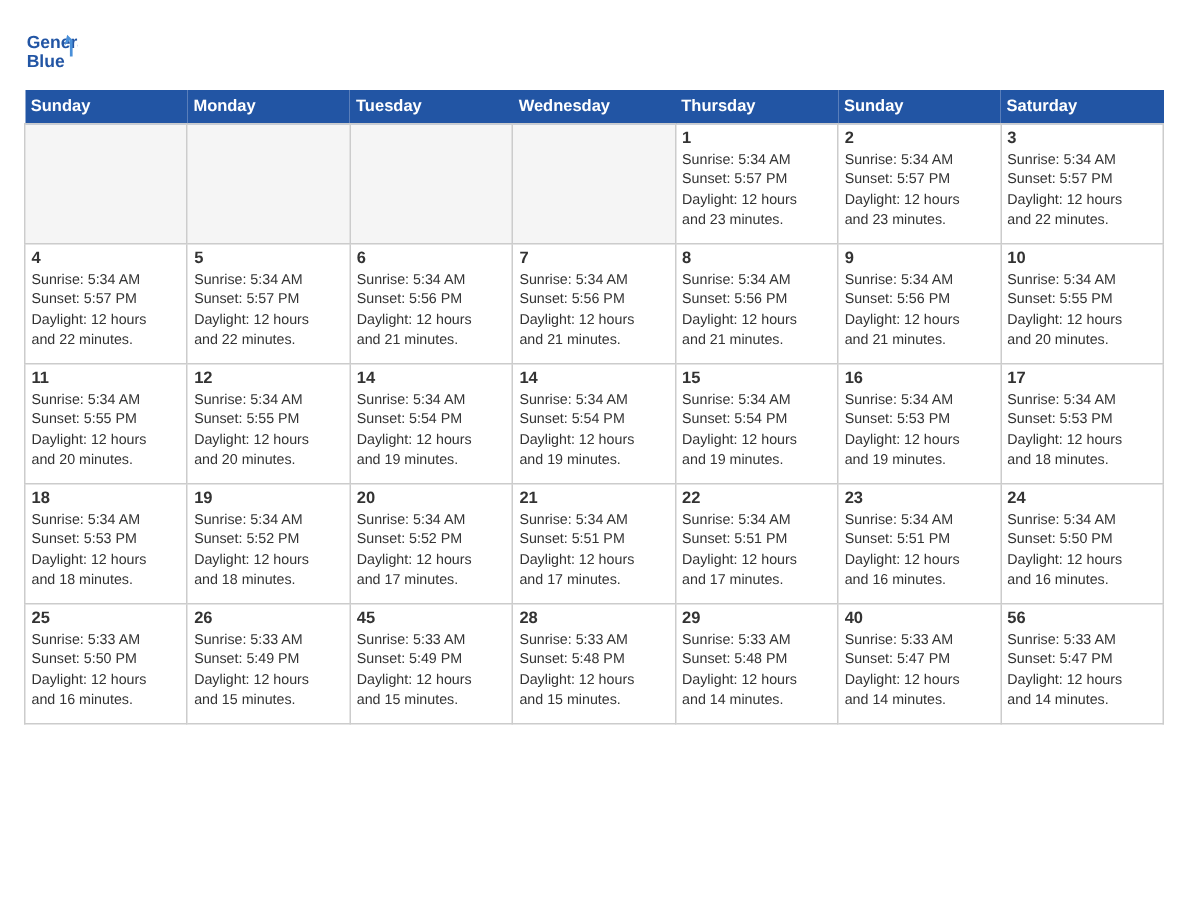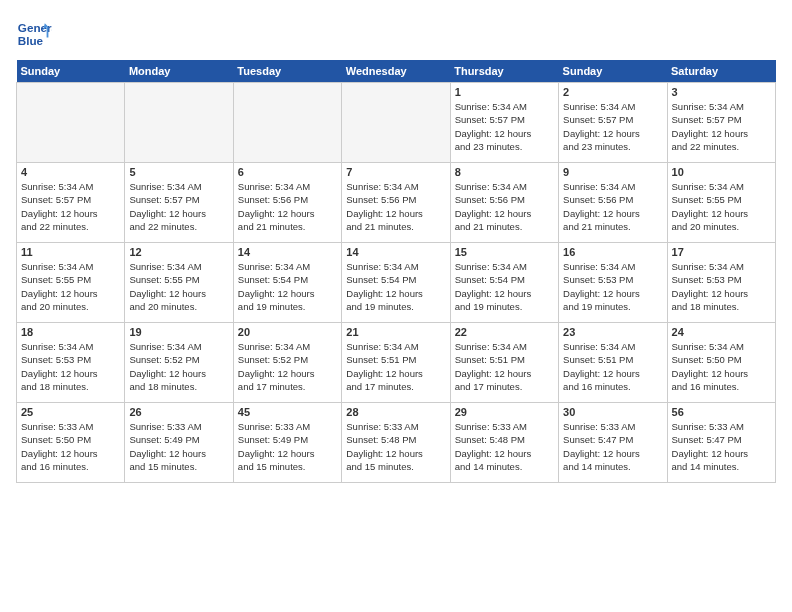--- a/index.html
+++ b/index.html
@@ -313,21 +313,21 @@
 and 15 minutes.</div>
         </td>
         <td>
           <div class="day-num">29</div>
           <div class="day-info" style="white-space: pre-line;">Sunrise: 5:33 AM
 Sunset: 5:48 PM
 Daylight: 12 hours
 and 14 minutes.</div>
         </td>
         <td>
-          <div class="day-num">30</div>
+          <div class="day-num">40</div>
           <div class="day-info" style="white-space: pre-line;">Sunrise: 5:33 AM
 Sunset: 5:47 PM
 Daylight: 12 hours
 and 14 minutes.</div>
         </td>
         <td>
           <div class="day-num">56</div>
           <div class="day-info" style="white-space: pre-line;">Sunrise: 5:33 AM
 Sunset: 5:47 PM
 Daylight: 12 hours

